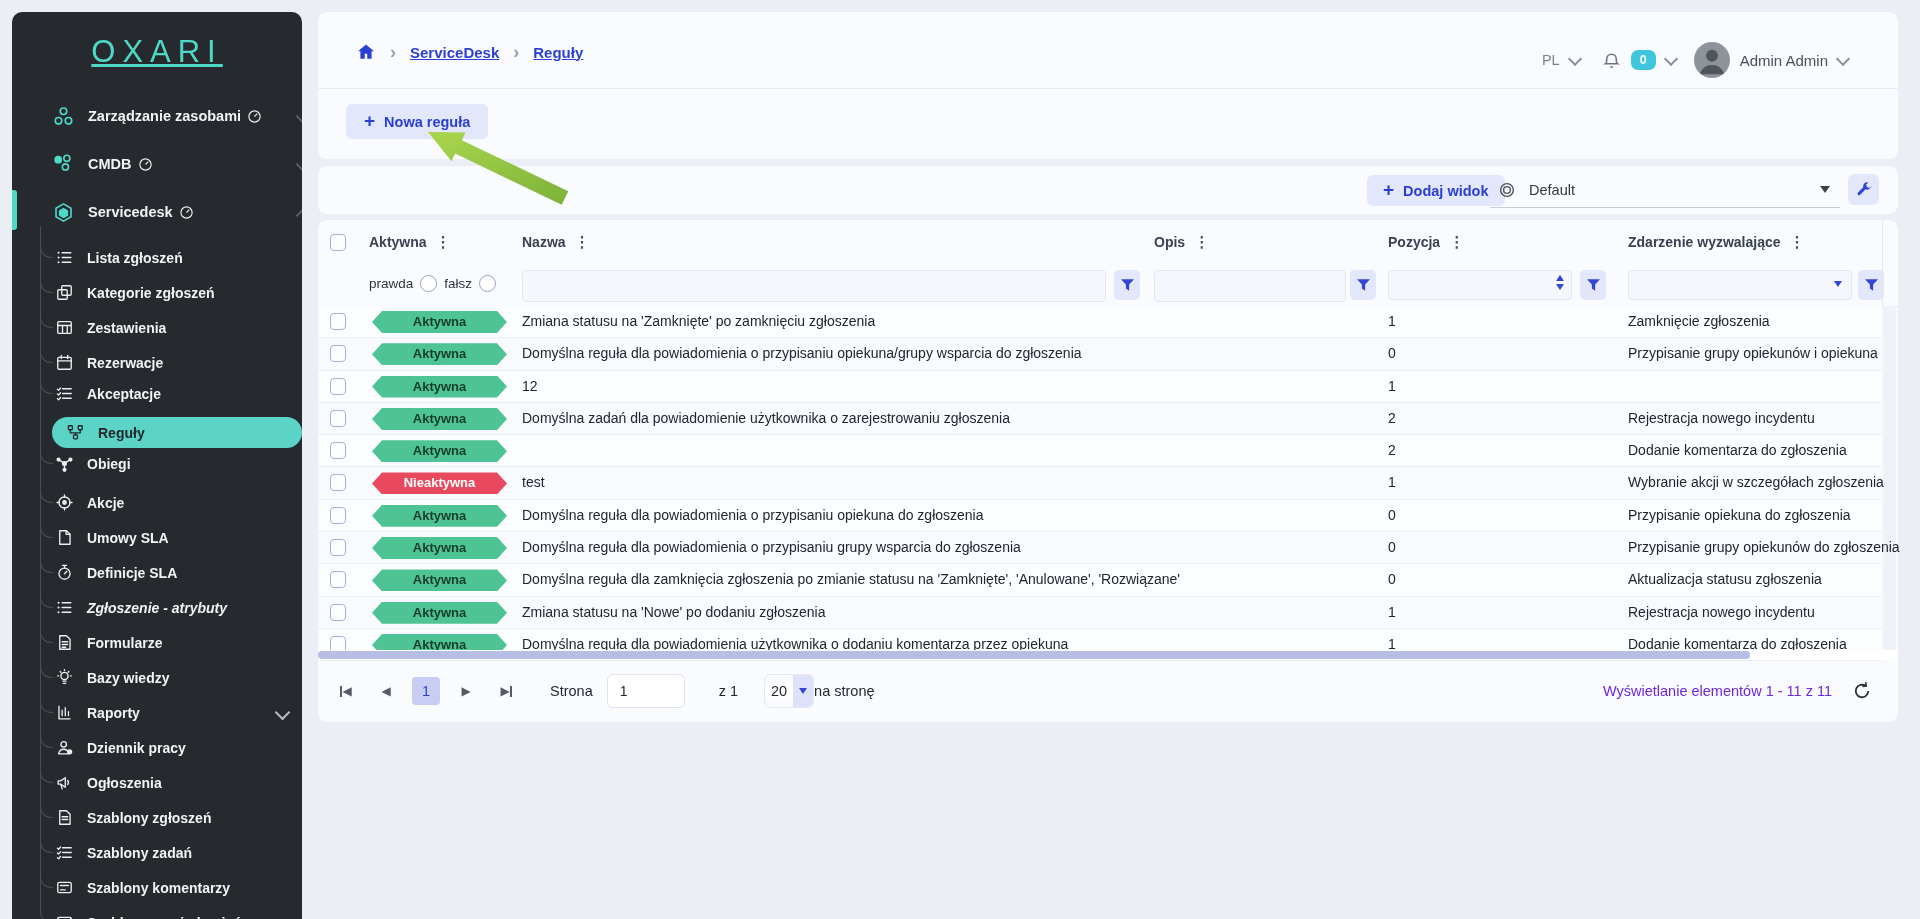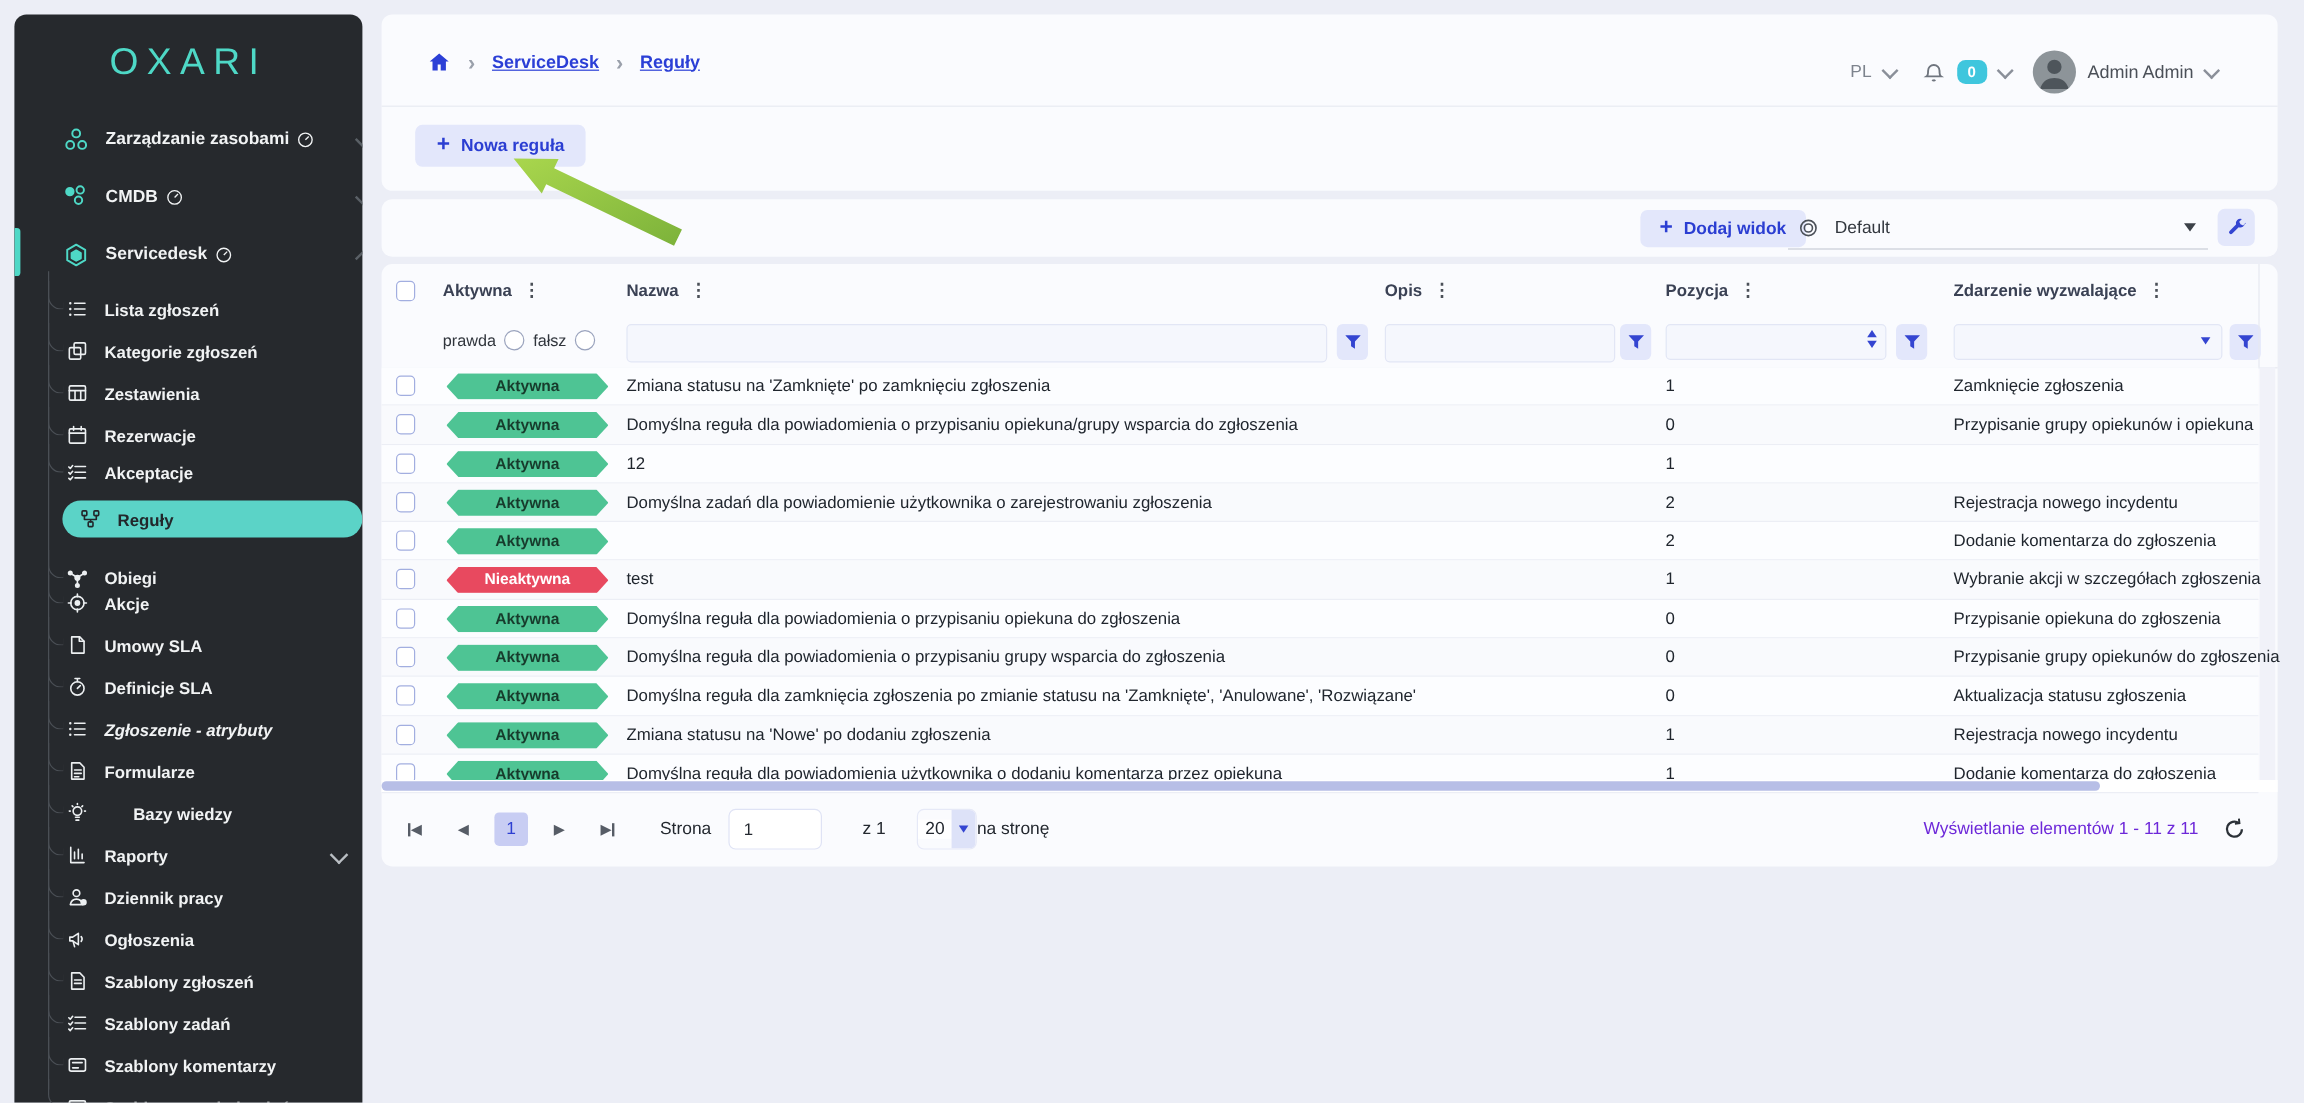--- a/index.html
+++ b/index.html
@@ -9,21 +9,21 @@
     font-family:"Liberation Sans", sans-serif;
     -webkit-font-smoothing:antialiased;
   }
   
   .sidebar{
     position:absolute;left:12px;top:12px;width:290px;height:907px;
     background:#26292d;border-radius:10px 10px 0 0;overflow:hidden;z-index:5;
   }
   .logo{
     position:absolute;top:22px;left:0;width:100%;text-align:center;
-    color:#4ed8c6;font-size:31px;font-weight:400;letter-spacing:7px;
+    color:#4ed8c6;font-size:31px;font-weight:400;letter-spacing:7px;text-decoration:underline;
   }
   .logo .lx{font-weight:300;}
   .s-item{position:absolute;left:0;width:290px;display:flex;align-items:center;cursor:pointer;}
   .s-item.root{height:48px;padding-left:21px;}
   .s-item.sub{height:35px;}
   .s-icon{display:inline-flex;align-items:center;justify-content:center;}
   .root .s-icon{width:24px;height:24px;margin-left:18px;color:#4ed8c6;}
   .sub  .s-icon{width:19px;height:19px;margin-left:43px;color:#eceff1;}
   .s-label{color:#f1f3f4;font-size:14px;font-weight:700;margin-left:13px;white-space:nowrap;}
   .root .s-label{font-size:14.5px;}
@@ -235,21 +235,21 @@
         <span class="s-icon">
           <svg viewBox="0 0 24 24" width="19" height="19" fill="none" stroke="currentColor" stroke-width="1.7" stroke-linecap="round" stroke-linejoin="round">
             <rect x="3" y="3.5" width="5" height="5" rx="1"></rect>
             <rect x="15.5" y="3.5" width="5" height="5" rx="1"></rect>
             <rect x="9.5" y="15" width="5" height="5" rx="1"></rect>
             <path d="M5.5 8.5v4h12.5v-4M12 12.5V15"></path>
           </svg>
         </span>
         <span class="s-label">Reguły</span>
       </div>
-      <div class="s-item sub" style="top: 452px; align-items: center;">
+      <div class="s-item sub" style="top: 434px; align-items: center;">
         <span class="s-icon">
           <svg viewBox="0 0 24 24" width="19" height="19" fill="none" stroke="currentColor" stroke-width="1.7" stroke-linecap="round" stroke-linejoin="round">
             <circle cx="12" cy="12" r="2.4" fill="currentColor"></circle>
             <circle cx="4.5" cy="7" r="1.8" fill="currentColor"></circle>
             <circle cx="19.5" cy="7" r="1.8" fill="currentColor"></circle>
             <circle cx="12" cy="20" r="1.8" fill="currentColor"></circle>
             <path d="M6 8l4.2 2.6M18 8l-4.2 2.6M12 14.5V18"></path>
           </svg>
         </span>
         <span class="s-label">Obiegi</span>
@@ -293,21 +293,21 @@
       </div>
       <div class="s-item sub" style="top: 613px;">
         <span class="s-icon">
           <svg viewBox="0 0 24 24" width="19" height="19" fill="none" stroke="currentColor" stroke-width="1.7" stroke-linecap="round" stroke-linejoin="round">
             <path d="M6 3.5h8.5L19 8v12.5H6z"></path>
             <path d="M9 11h7M9 14.5h7M9 18h4.5"></path>
           </svg>
         </span>
         <span class="s-label">Formularze</span>
       </div>
-      <div class="s-item sub" style="top: 648px; gap: 24px;">
+      <div class="s-item sub" style="top: 648px;">
         <span class="s-icon">
           <svg viewBox="0 0 24 24" width="19" height="19" fill="none" stroke="currentColor" stroke-width="1.7" stroke-linecap="round" stroke-linejoin="round">
             <circle cx="12" cy="10" r="4.5"></circle>
             <path d="M10 16.5h4M10.5 19.5h3M12 2v1M4.5 10h-1M20.5 10h-1M6.5 4.5l.8.8M17.5 4.5l-.8.8"></path>
           </svg>
         </span>
         <span class="s-label">Bazy wiedzy</span>
       </div>
       <div class="s-item sub" style="top: 683px;">
         <span class="s-icon">

